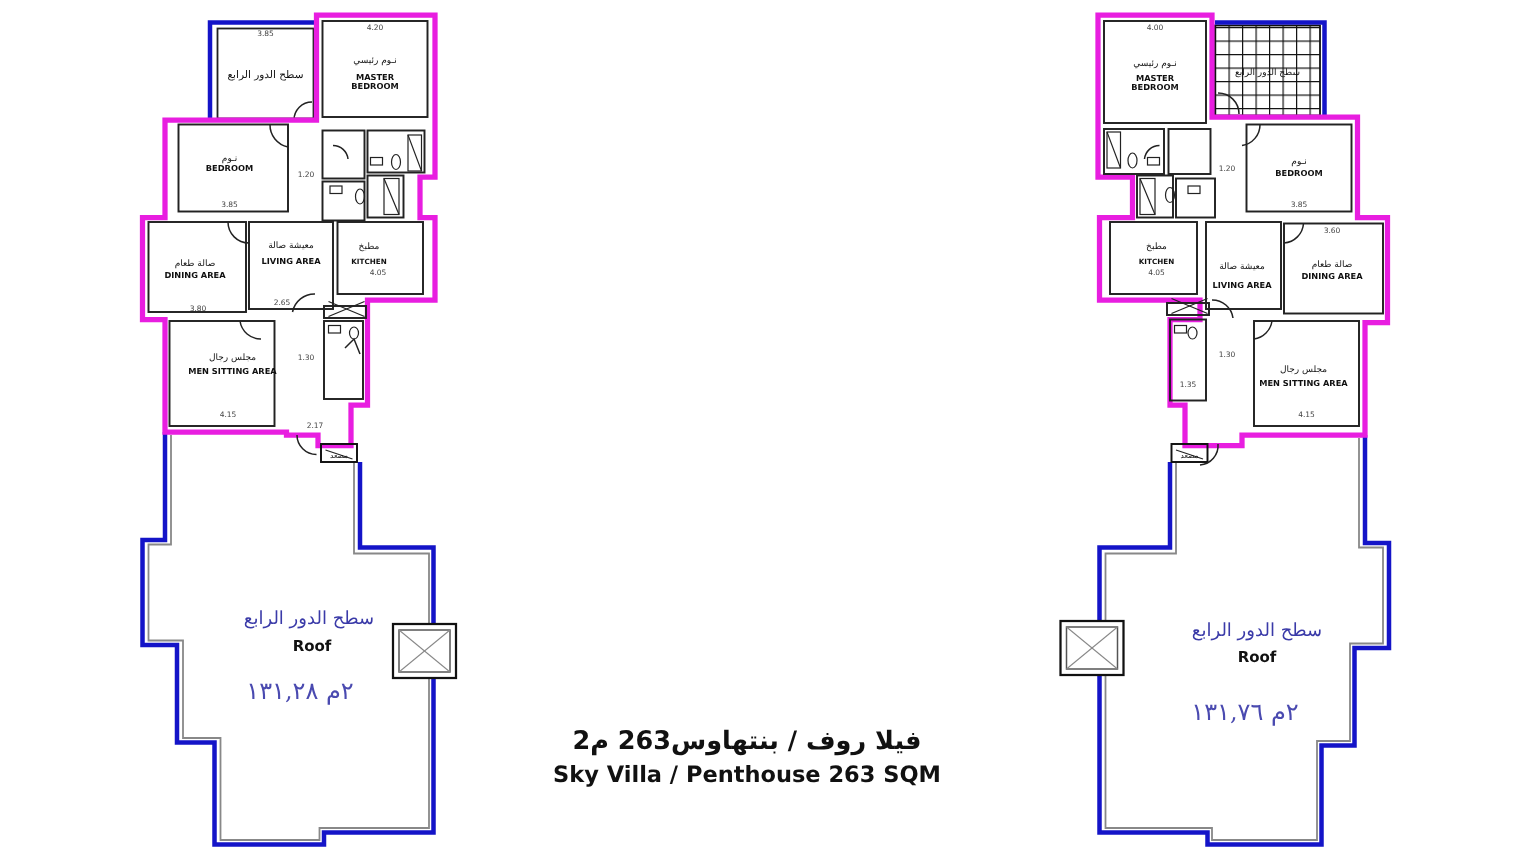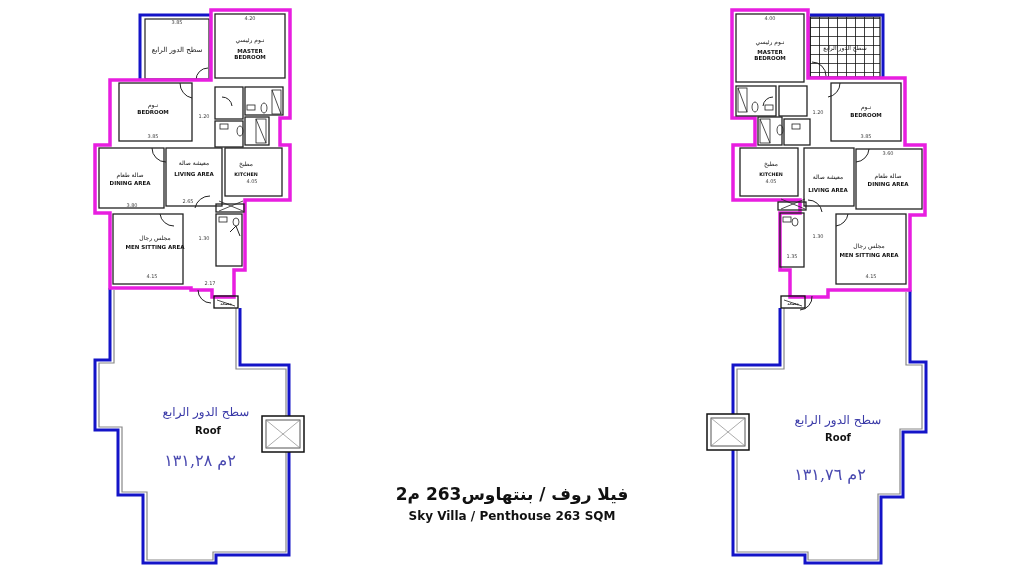--- a/index.html
+++ b/index.html
@@ -1,20 +1,20 @@
 <!DOCTYPE html>
 <html><head>
   <meta charset="utf-8">
   <style>
     html, body { margin: 0; padding: 0; background: #ffffff; }
     body { width: 1024px; height: 576px; position: relative; overflow: hidden; font-family: "DejaVu Sans", sans-serif; }
     svg { position: absolute; left: 0; top: 0; }
-    .caption { position: absolute; left: 362px; top: 483px; width: 300px; text-align: center; color: #111; }
+    .caption { position: absolute; left: 348px; top: 483px; width: 300px; text-align: center; color: #111; }
     .caption .ar { font-family: "DejaVu Sans", sans-serif; font-weight: bold; font-size: 17px; line-height: 22px; direction: rtl; }
-    .caption .en { font-family: "DejaVu Sans", sans-serif; font-weight: bold; font-size: 12px; line-height: 22px; }
+    .caption .en { font-family: "DejaVu Sans", sans-serif; font-weight: bold; font-size: 15px; line-height: 22px; }
     .lbl { font-family: "DejaVu Sans", sans-serif; font-weight: bold; fill: #111; }
     .ar-lbl { font-family: "DejaVu Sans", sans-serif; fill: #111; }
     .dim { font-family: "DejaVu Sans", sans-serif; fill: #444; }
     .roof-ar { font-family: "DejaVu Serif", serif; fill: #3a3aa8; }
     .roof-en { font-family: "DejaVu Sans", sans-serif; font-weight: bold; fill: #111; }
     .roof-area { font-family: "DejaVu Serif", serif; fill: #4a4ab0; }
   </style>
 </head>
 <body>
 

